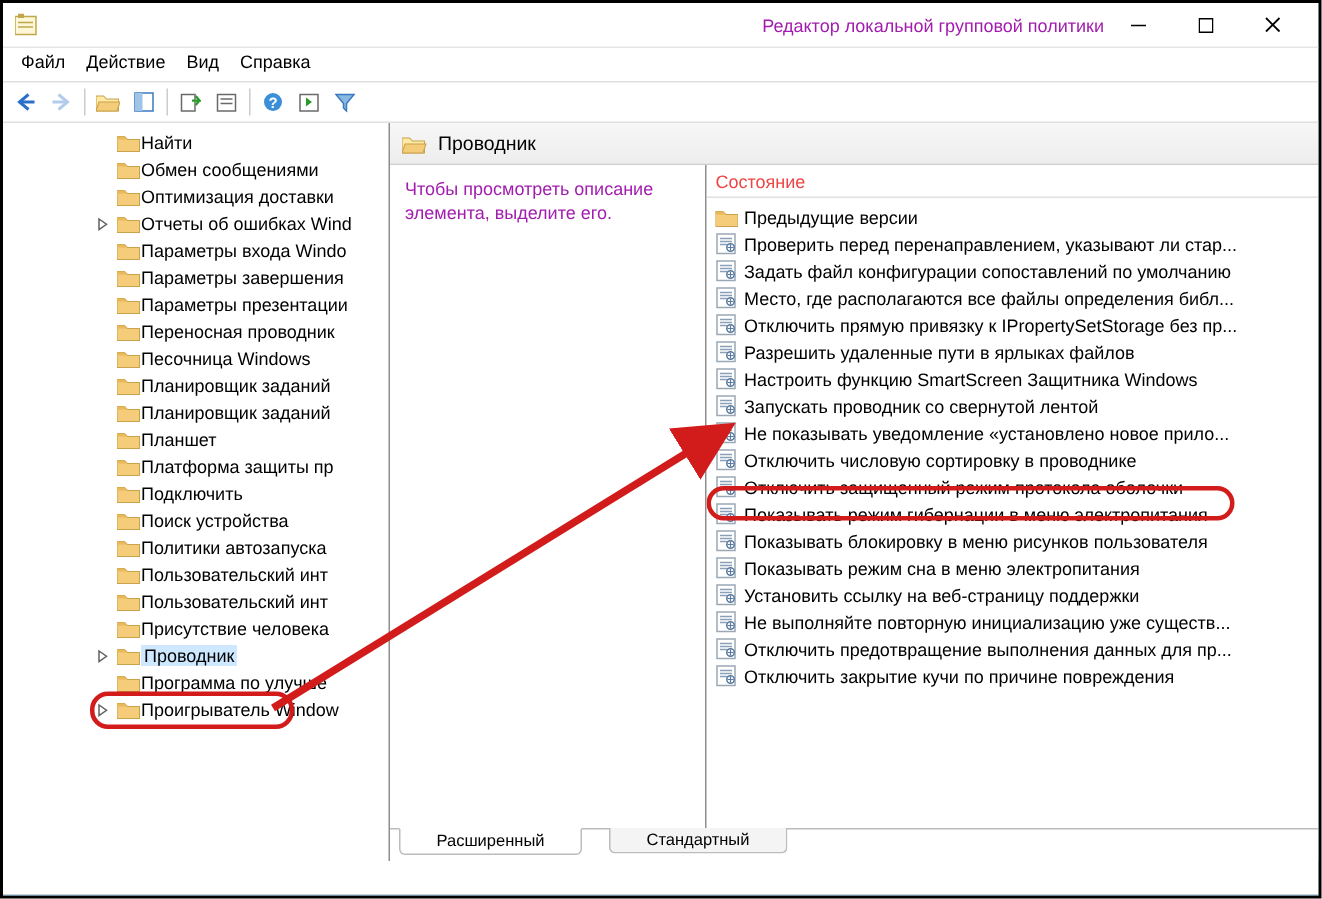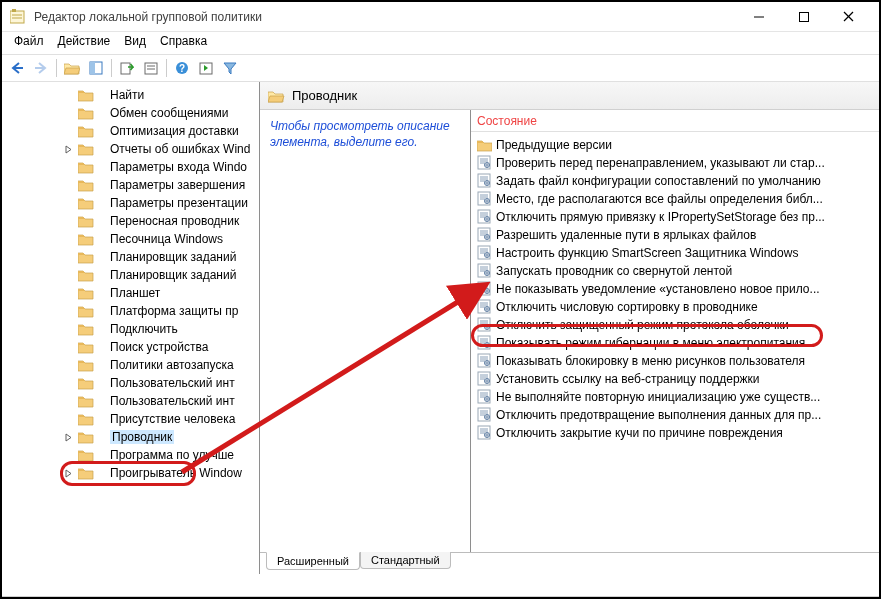--- a/index.html
+++ b/index.html
@@ -19,21 +19,21 @@
     height: 30px;
     display: flex;
     align-items: center;
     padding: 0 8px;
     border-bottom: 1px solid #e5e5e5;
   }
   .titlebar .app-icon {
     width: 16px; height: 16px; margin-right: 8px;
     display:inline-flex;align-items:center;justify-content:center;
   }
-  .titlebar .title { flex: 1; color:#404040; }
+  .titlebar .title { flex: 1; color:#a21caf;text-align:right; }
   .titlebar .winbtn {
     width: 45px; height: 28px;
     display:inline-flex;align-items:center;justify-content:center;
     font-family: Arial, sans-serif;
     cursor: default;
   }
   
   .menubar {
     height: 22px;
     display: flex;
@@ -75,21 +75,21 @@
   .tree {
     padding: 4px 0 4px 0;
     overflow: hidden;
     height: 100%;
   }
   .tree-inner { padding-left: 76px; }
   .tree-item {
     display:flex;
     align-items:center;
     height: 18px;
-    gap:16px;
+    gap:0;
     white-space: nowrap;
     position: relative;
   }
   .tree-item .expand {
     position:absolute;
     left:-16px;
     width:12px;height:12px;
     display:inline-flex;align-items:center;justify-content:center;
     color:#5a5a5a;
     font-size:10px;
@@ -134,23 +134,22 @@
   }
   .content-body {
     flex:1;
     display:flex;
     overflow:hidden;
     background:#fff;
   }
   .desc-col {
     width: 210px;
     padding: 8px 10px;
-    color:#1d4ed8;
+    color:#a21caf;
     line-height: 1.35;
-    font-style: italic;
   }
   .list-col {
     flex:1;
     overflow:hidden;
     position:relative;
   }
   .listhead {
     height: 22px;
     border-bottom: 1px solid #e0e0e0;
     display:flex;
@@ -190,26 +189,26 @@
   .tabs {
     height: 22px;
     display:flex;
     align-items:flex-start;
     padding-left: 6px;
     border-top: 1px solid #bcbcbc;
     gap:0;
     background:#fff;
   }
   .tab {
-    padding: 2px 10px;
+    padding: 2px 24px;
     border: 1px solid #bcbcbc;
     border-top: none;
     border-radius: 0 0 4px 4px;
     background:#f4f4f4;
-    margin-right: 0;
+    margin-right: 18px;
     font-size: 11px;
     position:relative;
     top:-1px;
   }
   .tab.active {
     background:#fff;
     border-top:1px solid #fff;
   }
   
   .statusbar {
@@ -631,20 +630,28 @@
                 </svg>
               </span>
               <span>Показывать блокировку в меню рисунков пользователя</span>
             </div>
             <div class="list-row">
               <span class="setting-icon">
                 <svg width="15" height="15">
                   <use href="#settingdoc"></use>
                 </svg>
               </span>
+              <span>Показывать режим сна в меню электропитания</span>
+            </div>
+            <div class="list-row">
+              <span class="setting-icon">
+                <svg width="15" height="15">
+                  <use href="#settingdoc"></use>
+                </svg>
+              </span>
               <span>Установить ссылку на веб-страницу поддержки</span>
             </div>
             <div class="list-row">
               <span class="setting-icon">
                 <svg width="15" height="15">
                   <use href="#settingdoc"></use>
                 </svg>
               </span>
               <span>Не выполняйте повторную инициализацию уже существ...</span>
             </div>

